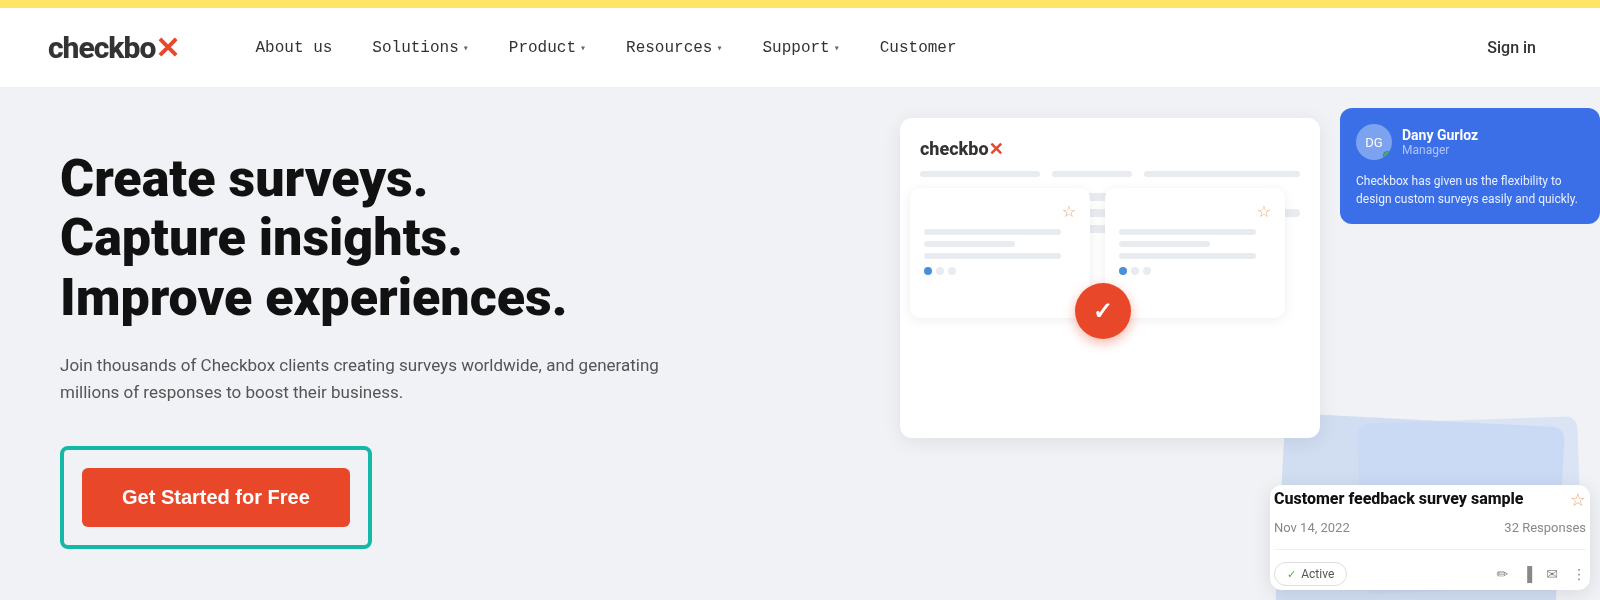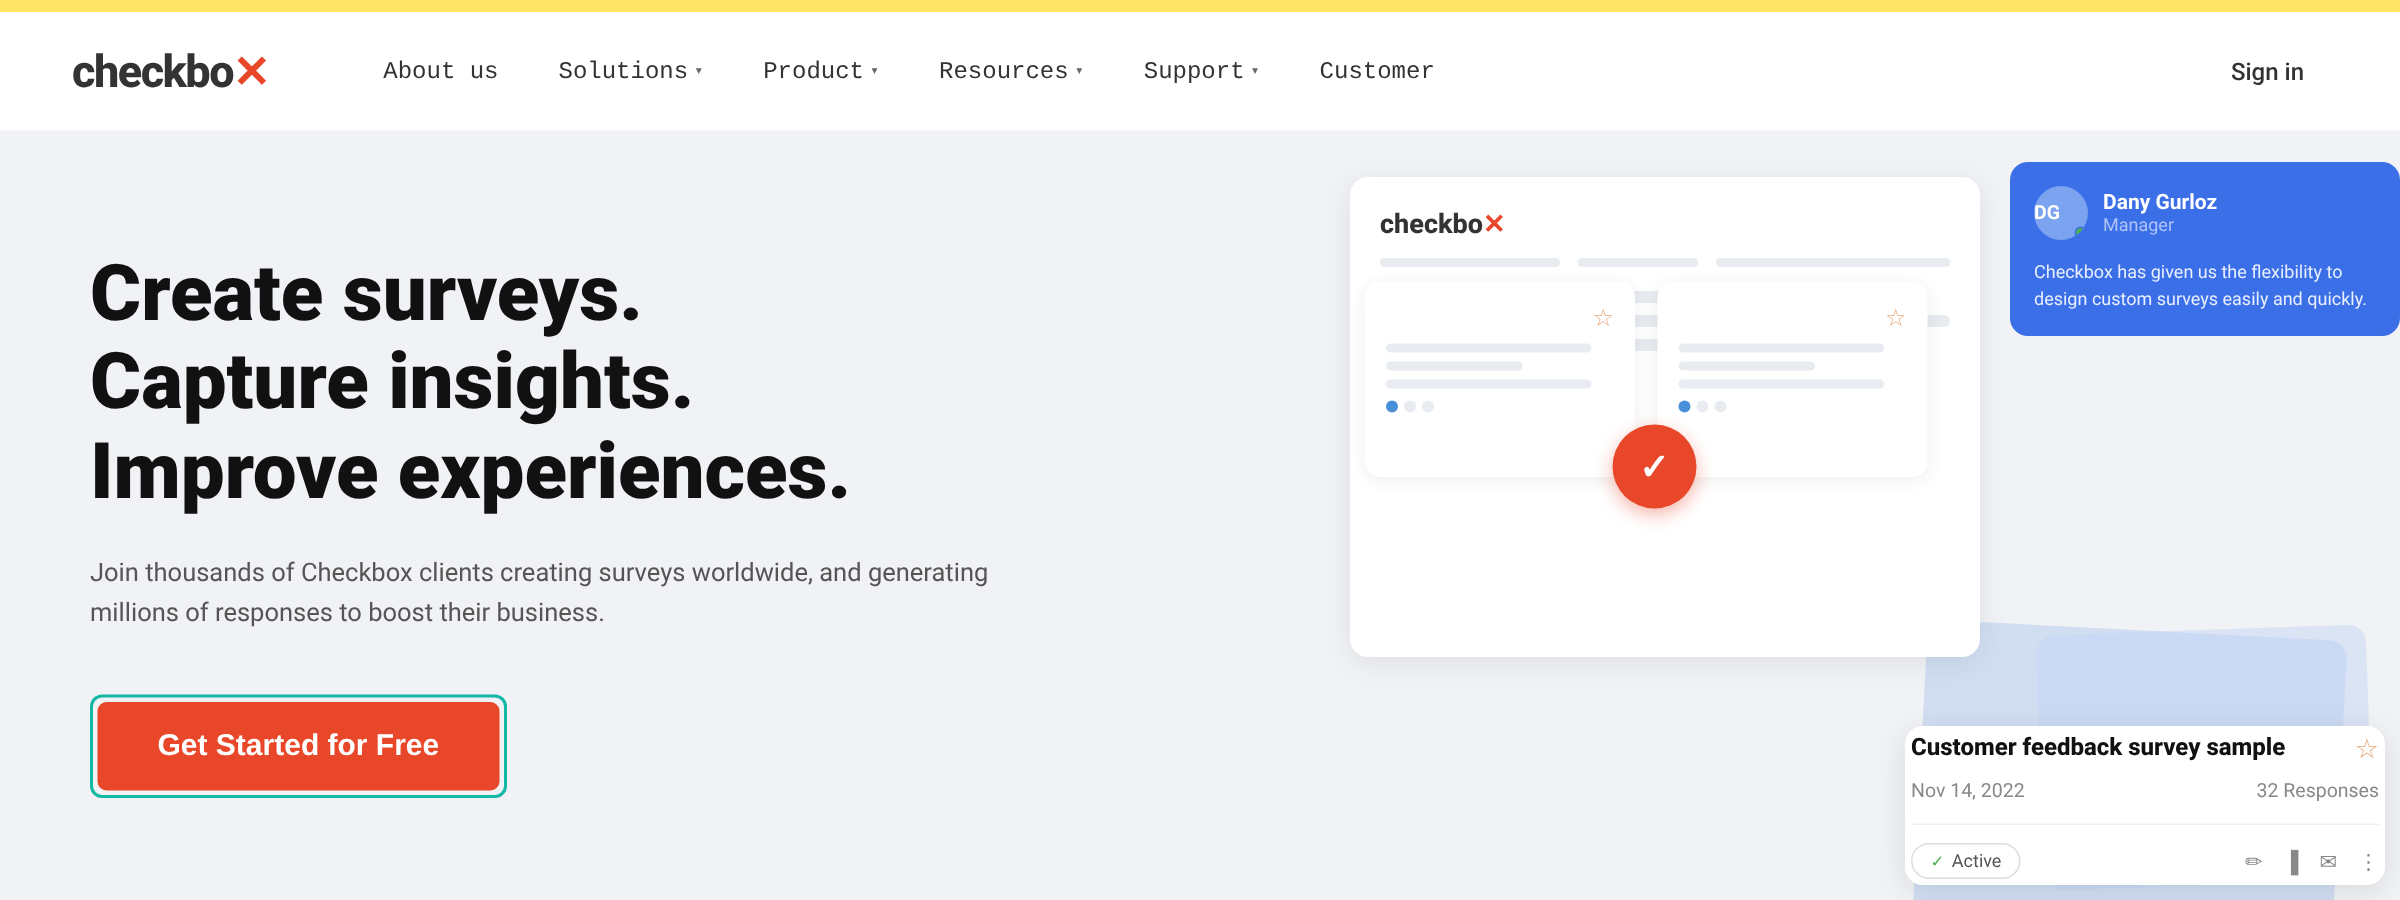--- a/index.html
+++ b/index.html
@@ -100,23 +100,23 @@
     .hero-subtitle {
       font-size: 17px;
       color: #555;
       line-height: 1.6;
       max-width: 600px;
       margin-bottom: 40px;
     }
 
     .cta-btn-wrapper {
       display: inline-block;
-      border: 2px solid #14b8a6;
+      border: 4px solid #14b8a6;
       border-radius: 8px;
-      padding: 3px;
+      padding: 18px;
       width: fit-content;
     }
     .cta-btn {
       background: #E8472A;
       color: #fff;
       border: none;
       padding: 18px 40px;
       font-size: 20px;
       font-weight: 700;
       border-radius: 6px;
@@ -274,23 +274,23 @@
     }
     .avatar {
       width: 36px;
       height: 36px;
       border-radius: 50%;
       background: #7BA3F0;
       overflow: hidden;
       flex-shrink: 0;
       display: flex;
       align-items: center;
-      justify-content: flex-start;
+      justify-content: center;
       font-size: 14px;
-      font-weight: 700;
+      font-weight: 400;
       color: #fff;
       position: relative;
     }
     .avatar-online {
       position: absolute;
       bottom: 1px;
       right: 1px;
       width: 8px;
       height: 8px;
       background: #4CAF50;

